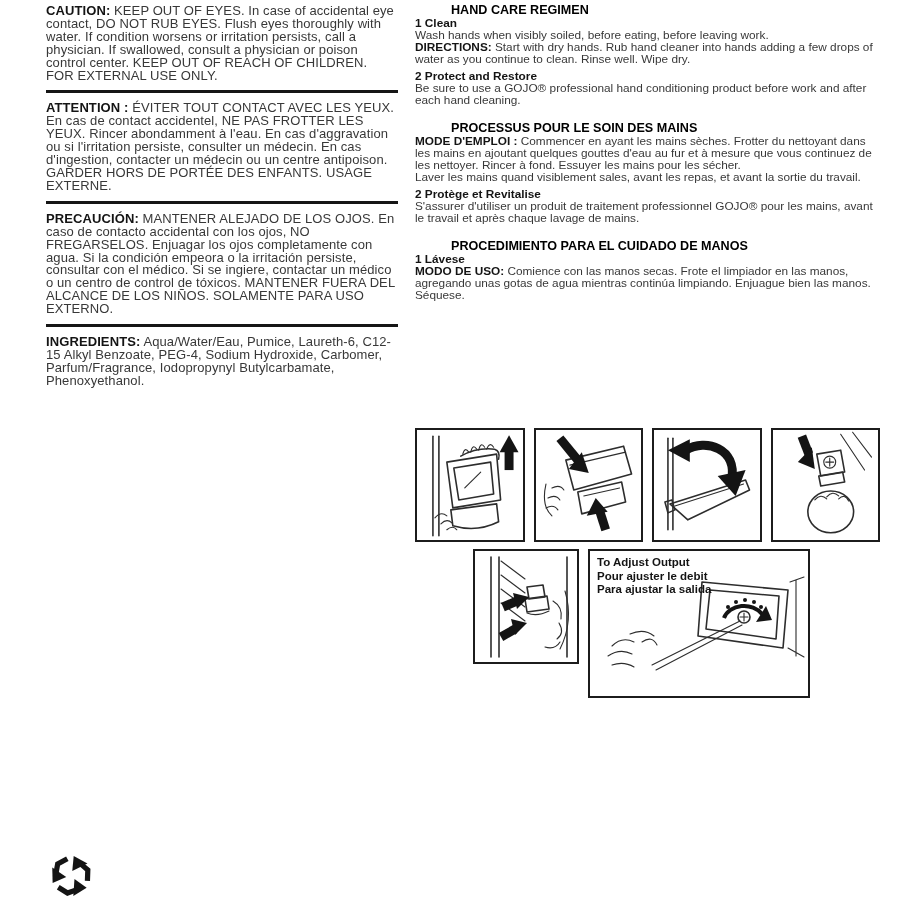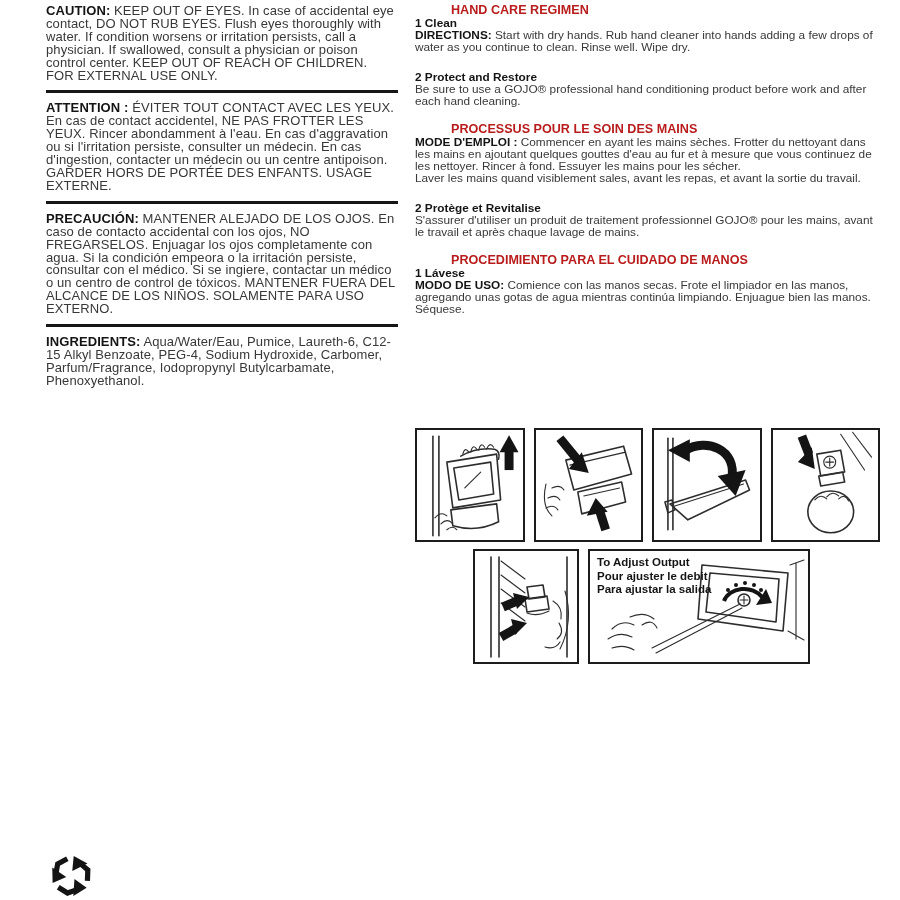--- a/index.html
+++ b/index.html
@@ -8,33 +8,33 @@
 
   
   .col-left{position:absolute;left:46px;top:5px;width:352px;font-size:13px;line-height:12.9px;letter-spacing:.1px;}
   .col-left p{margin:0;}
   .lead{font-weight:bold;color:#141414;margin-top:16px;}
   .rule{height:3px;background:#161616;margin:8px 0 9px 0;}
 
   
   .col-right{position:absolute;left:415px;top:4px;width:462px;font-size:11.8px;line-height:12px;}
   .col-right section{margin:0 0 16px 0;}
-  .col-right h3{margin:0;font-size:12.6px;line-height:13px;color:#b91c1c;padding-left:36px;}
+  .col-right h3{margin:0;font-size:12.6px;line-height:13px;color:#000000;padding-left:36px;}
   .step{font-weight:bold;color:#141414;}
-  .step2{margin-top:18px;}
+  .step2{margin-top:5px;}
   .col-right p{margin:0;}
 
   
   .figures{position:absolute;left:415px;top:428px;width:465px;}
   .fig-row1{display:flex;gap:9px;}
   .fig-row2{display:flex;gap:9px;margin:7px 0 0 58px;}
   .fig{border:2px solid #1c1c1c;background:#fff;box-sizing:border-box;position:relative;}
   .fig.sm{width:110px;height:114px;}
   .fig.b5{width:106px;height:115px;}
-  .fig.b6{width:222px;height:115px;}
+  .fig.b6{width:222px;height:149px;}
   .fig svg{display:block;width:100%;height:100%;}
   .ln{stroke:#2d2d2d;stroke-width:1.6;fill:none;stroke-linecap:round;stroke-linejoin:round;}
   .thin{stroke:#2d2d2d;stroke-width:1.1;fill:none;stroke-linecap:round;}
   .arr{fill:#141414;stroke:none;}
   .band{stroke:#141414;stroke-width:9;fill:none;}
   .dot{fill:#141414;stroke:none;}
   .caption{position:absolute;left:7px;top:5px;font-size:11.5px;line-height:13.5px;font-weight:bold;color:#141414;}
 
   .recycle{position:absolute;left:42px;top:842px;width:58px;height:58px;}
 </style>
@@ -63,20 +63,21 @@
       <span class="lead">INGREDIENTS:</span>
       <span>Aqua/Water/Eau, Pumice, Laureth-6, C12-15 Alkyl Benzoate, PEG-4, Sodium Hydroxide, Carbomer, Parfum/Fragrance, Iodopropynyl Butylcarbamate, Phenoxyethanol.</span>
     </p>
   </div>
 
   <div class="col-right">
 
     <section>
       <h3>HAND CARE REGIMEN</h3>
       <div class="step">1 Clean</div>
+      <p>Wash hands when visibly soiled, before eating, before leaving work.</p>
       <p>
         <span class="lead">DIRECTIONS:</span>
         <span>Start with dry hands. Rub hand cleaner into hands adding a few drops of water as you continue to clean. Rinse well. Wipe dry.</span>
       </p>
       <div class="step step2">2 Protect and Restore</div>
       <p>Be sure to use a GOJO® professional hand conditioning product before work and after each hand cleaning.</p>
     </section>
 
     <section>
       <h3>PROCESSUS POUR LE SOIN DES MAINS</h3>

